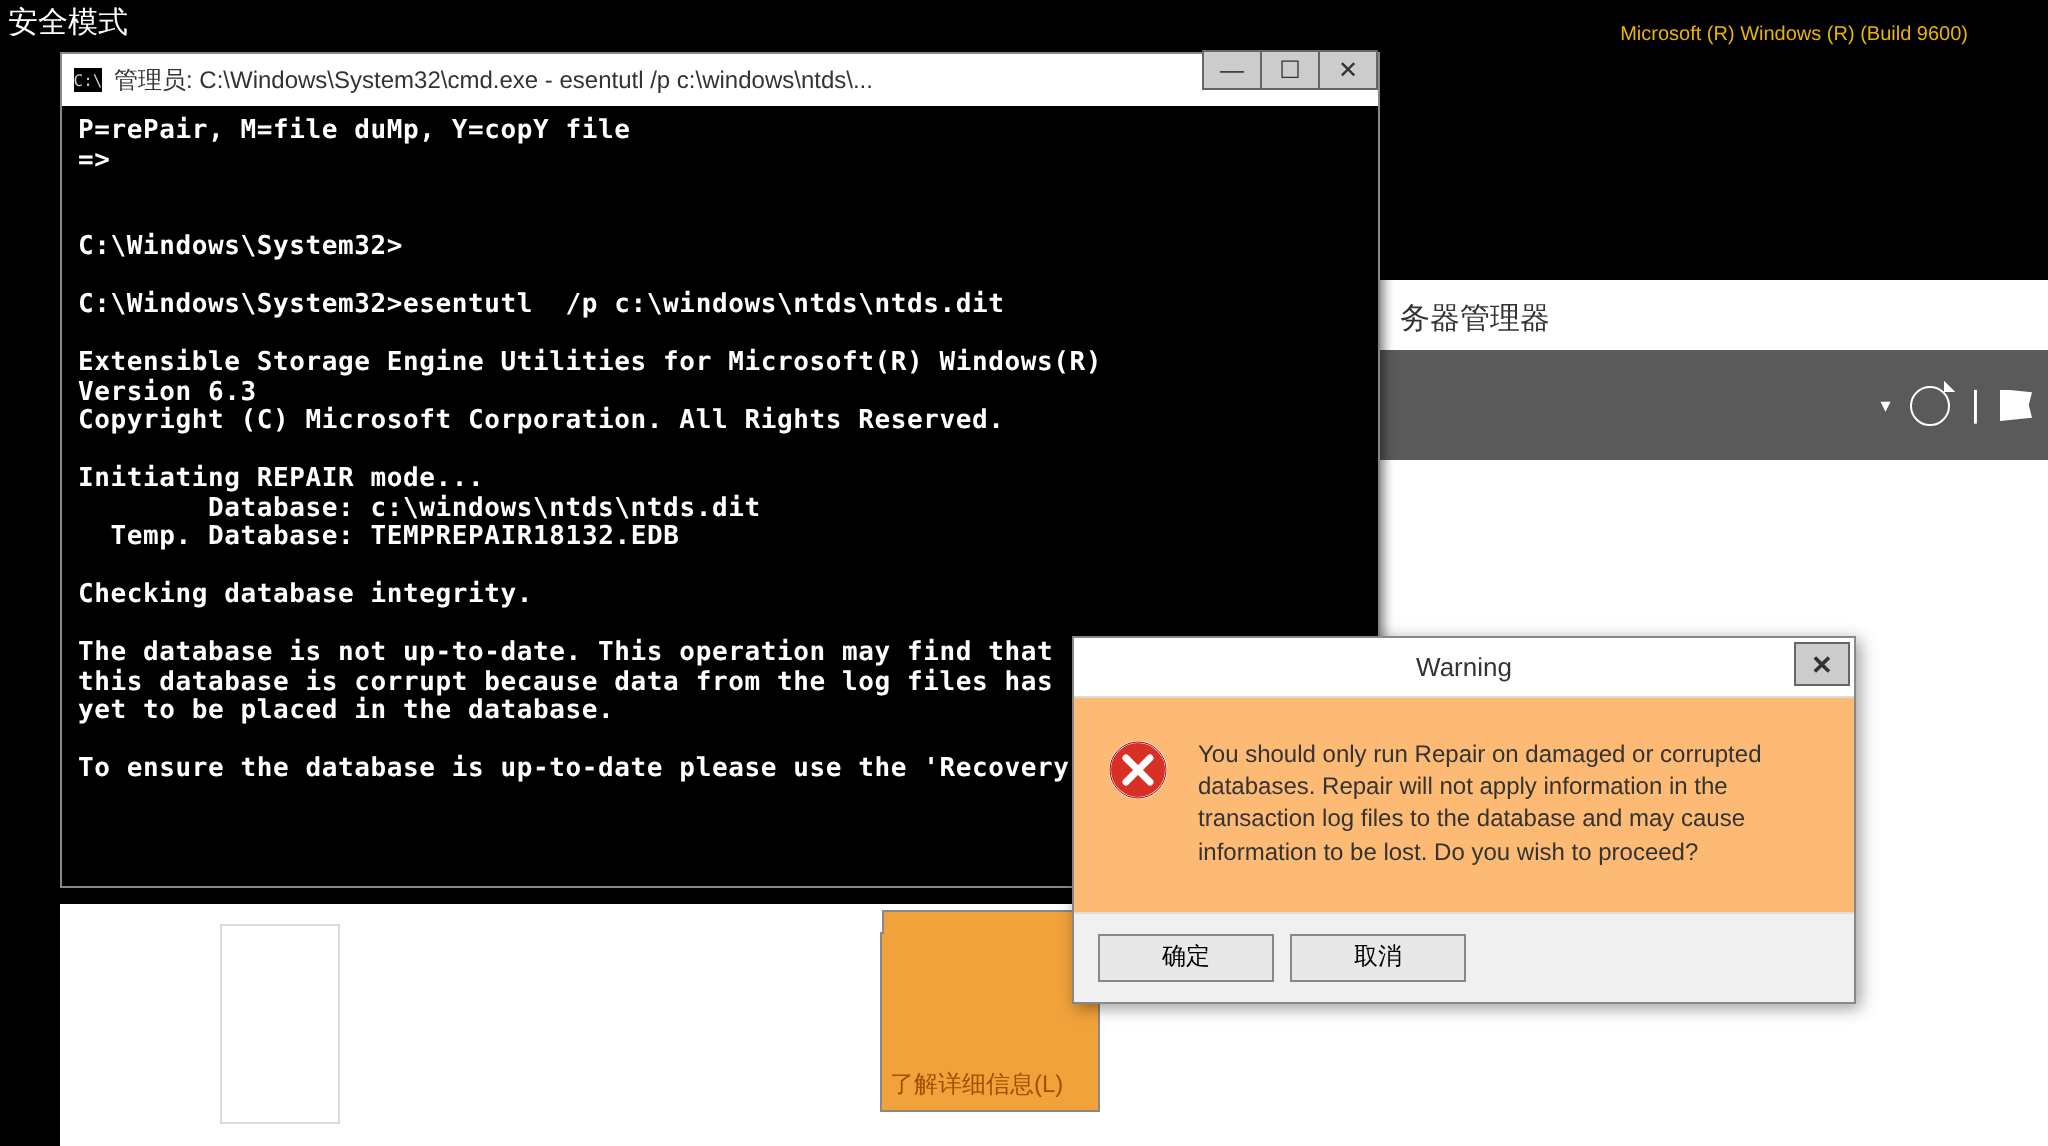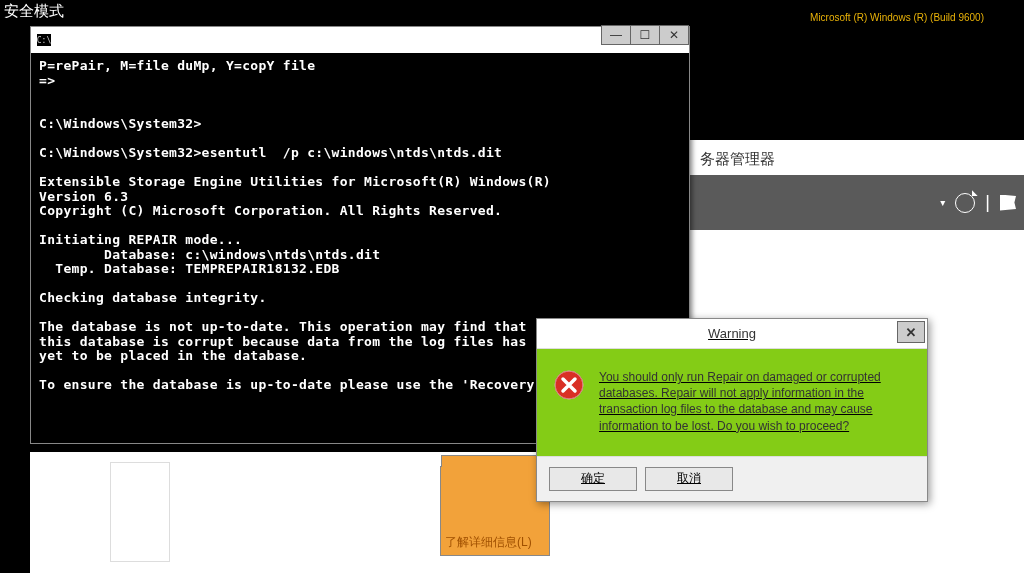--- a/index.html
+++ b/index.html
@@ -165,24 +165,23 @@
       white-space: pre-wrap;
       letter-spacing: 0.3px;
       font-weight: bold;
     }
     
     .warning-dialog {
       position: absolute;
       top: 318px;
       left: 536px;
       width: 392px;
-      background: #84cc16;
+      background: #fdba74;
       border: 1px solid #888;
       box-shadow: 2px 2px 8px rgba(0,0,0,0.4);
-      text-decoration: underline;
     }
     .warning-titlebar {
       height: 30px;
       background: #fff;
       border-bottom: 1px solid #ddd;
       display: flex;
       align-items: center;
       justify-content: center;
       position: relative;
       font-size: 13px;
@@ -258,20 +257,21 @@
 </div>
 
 <div class="orange-tile">
   <div class="orange-tile-top"></div>
   <div class="orange-tile-label">了解详细信息(L)</div>
 </div>
 
 <div class="cmd-window">
   <div class="cmd-titlebar">
     <span class="cmd-icon">C:\</span>
+    <span>管理员: C:\Windows\System32\cmd.exe - esentutl  /p c:\windows\ntds\...</span>
     <div class="cmd-controls">
       <div class="cmd-btn">—</div>
       <div class="cmd-btn">☐</div>
       <div class="cmd-btn">✕</div>
     </div>
   </div>
   <div class="cmd-output">P=rePair, M=file duMp, Y=copY file
 =&gt;
 
 

